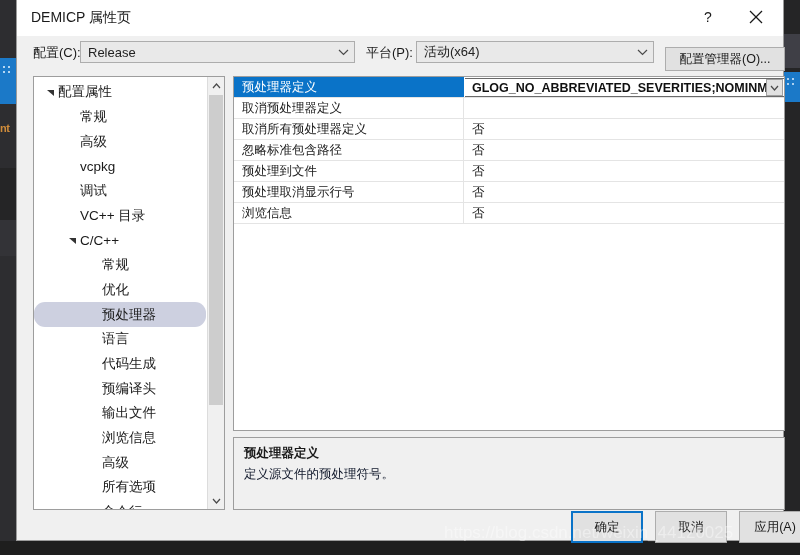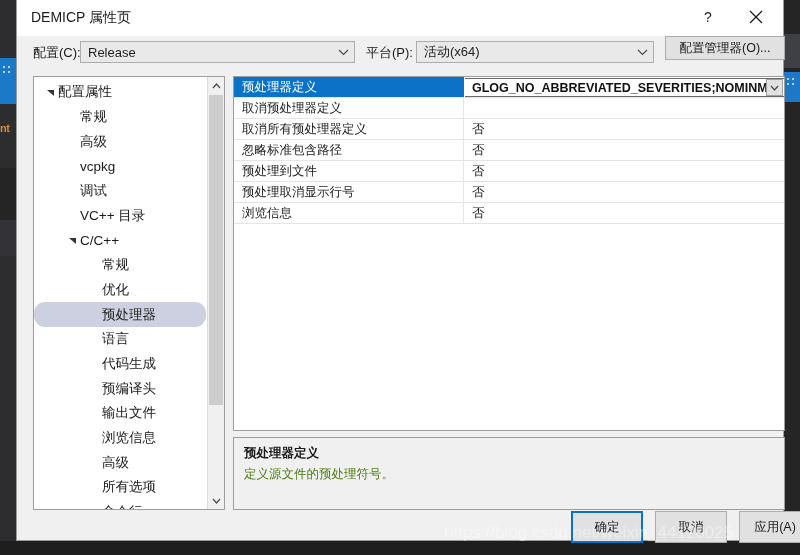--- a/index.html
+++ b/index.html
@@ -120,21 +120,21 @@
     font-family: "Liberation Sans", "DejaVu Sans", sans-serif;
   }
   .combo .combo-arrow {
     width: 22px; display: flex; align-items: center; justify-content: center;
   }
   #cfg-label-config { left: 16px; }
   #combo-config { left: 63px; width: 275px; }
   #cfg-label-platform { left: 349px; }
   #combo-platform { left: 399px; width: 238px; }
   #cfgmgr-btn {
-    position: absolute; left: 648px; top: 0; width: 120px; height: 24px;
+    position: absolute; left: 648px; top: 11px; width: 120px; height: 24px;
     background: #e1e1e1; border: 1px solid #adadad;
     box-sizing: border-box;
     font-size: 12.5px; color: #1a1a1a;
     display: flex; align-items: center; justify-content: center;
     font-family: "Liberation Sans", "DejaVu Sans", sans-serif;
     cursor: default;
   }
 
   
   #tree-panel {
@@ -254,21 +254,21 @@
     border: 1px solid #9d9d9d;
     box-sizing: border-box;
     padding: 7px 10px;
   }
   #desc-title {
     font-size: 12.5px; font-weight: bold; color: #1a1a1a;
     margin-bottom: 4px;
     font-family: "Liberation Sans", "DejaVu Sans", sans-serif;
   }
   #desc-body {
-    font-size: 12.5px; color: #4d7c0f;
+    font-size: 12.5px; color: #0f172a;
     font-family: "Liberation Sans", "DejaVu Sans", sans-serif;
   }
 
   
   .dlg-btn {
     position: absolute; top: 511px; height: 32px; width: 72px;
     background: #e1e1e1; border: 1px solid #adadad;
     box-sizing: border-box;
     font-size: 12.5px; color: #1a1a1a;
     display: flex; align-items: center; justify-content: center;

